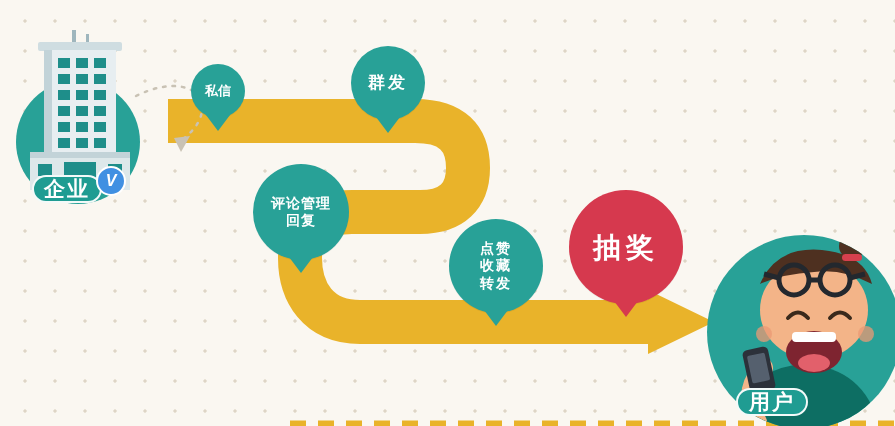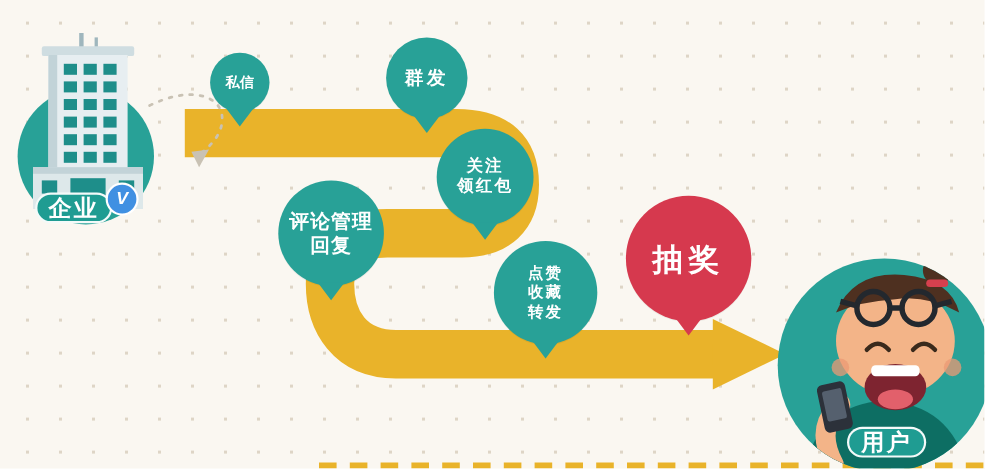--- a/index.html
+++ b/index.html
@@ -34,41 +34,41 @@
   }
   .pin::after {
     content:"";
     position:absolute; left:50%; bottom:-13px;
     transform: translateX(-50%);
     width:0; height:0;
     border:12px solid transparent;
     border-top:16px solid var(--c);
     border-bottom:0;
   }
-  .pin-1 { left:191px; top:48px;  width:54px;  height:54px;  font-size:13px; }
+  .pin-1 { left:191px; top:64px;  width:54px;  height:54px;  font-size:13px; }
   .pin-2 { left:266px; top:56px;  width:62px;  height:62px;  font-size:13px; }
-  .pin-3 { left:351px; top:34px;  width:74px;  height:74px;  font-size:17px; letter-spacing:3px; }
+  .pin-3 { left:351px; top:46px;  width:74px;  height:74px;  font-size:17px; letter-spacing:3px; }
   .pin-4 { left:397px; top:117px; width:88px;  height:88px;  font-size:15px; letter-spacing:2px; }
-  .pin-5 { left:253px; top:164px; width:96px;  height:96px;  font-size:18px; letter-spacing:1px; }
+  .pin-5 { left:253px; top:164px; width:96px;  height:96px;  font-size:14px; letter-spacing:1px; }
   .pin-6 { left:354px; top:245px; width:72px;  height:72px;  font-size:16px; letter-spacing:2px; }
   .pin-7 { left:449px; top:219px; width:94px;  height:94px;  font-size:14px; letter-spacing:2px;text-align:center; }
-  .pin-8 { --c:#d6394e; left:569px; top:178px; width:114px; height:114px; font-size:28px; letter-spacing:5px; }
+  .pin-8 { --c:#d6394e; left:569px; top:190px; width:114px; height:114px; font-size:28px; letter-spacing:5px; }
 
   
   .pill {
     position:absolute; z-index:4;
     background:#1f9c92; color:#fff;
     border:2px solid rgba(255,255,255,0.95);
     border-radius:15px;
     display:flex; align-items:center; justify-content:center;
     font-weight:bold; font-size:21px; letter-spacing:2px;
     box-sizing:border-box;
   }
   .pill-enterprise { left:32px; top:175px; width:70px; height:28px; }
-  .pill-user       { left:770px; top:388px; width:72px; height:28px;text-align:center; }
+  .pill-user       { left:736px; top:388px; width:72px; height:28px;text-align:center; }
 
   .v-badge {
     position:absolute; z-index:5;
     left:96px; top:166px;
     width:30px; height:30px; border-radius:50%;
     background:#4090e2; color:#fff;
     border:2px solid #fff;
     display:flex; align-items:center; justify-content:center;
     font-weight:bold; font-style:italic; font-size:16px;
     box-sizing:border-box;
@@ -128,22 +128,20 @@
     <rect x="62" y="158" width="32" height="28" fill="#1e8e8a"></rect>
     <rect x="36" y="160" width="14" height="12" fill="#1e8e8a"></rect>
     <rect x="106" y="160" width="14" height="12" fill="#1e8e8a"></rect>
   </svg>
 
   <div class="pill pill-enterprise">企业</div>
   <div class="v-badge">V</div>
 
   <div class="pin pin-1"><span>私信</span></div>
   <div class="pin pin-3"><span>群发</span></div>
-  <div class="pin pin-4"><span>关注
-领红包</span></div>
   <div class="pin pin-5"><span>评论管理
 回复</span></div>
   <div class="pin pin-7"><span>点赞
 收藏
 转发</span></div>
   <div class="pin pin-8"><span>抽奖</span></div>
 
   <svg class="illu illu-user" width="200" height="200" viewBox="0 0 200 200" aria-hidden="true">
     <defs>
       <clipPath id="userClip">

